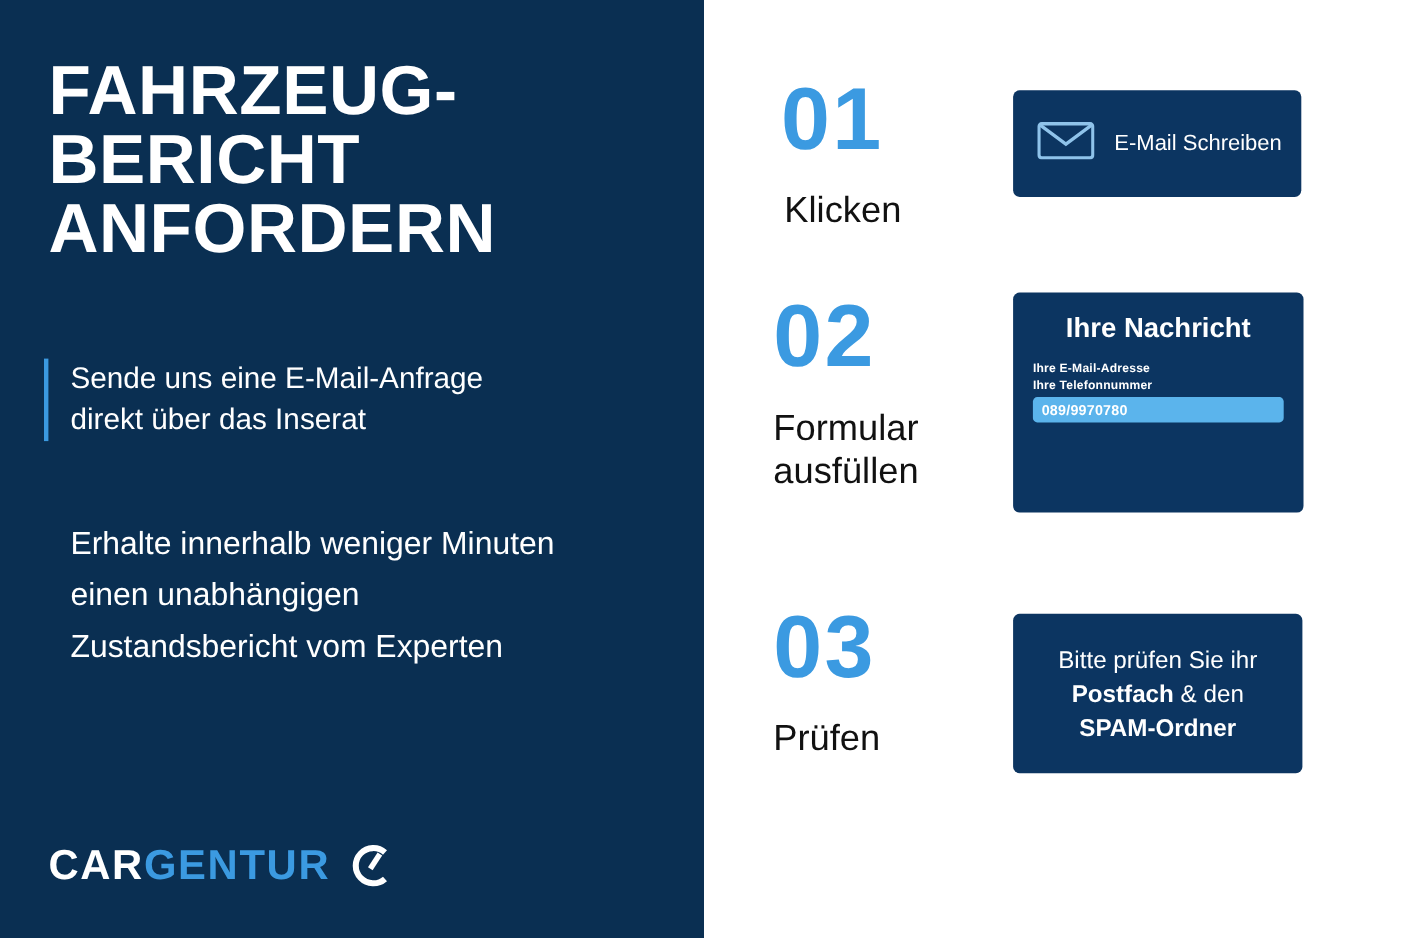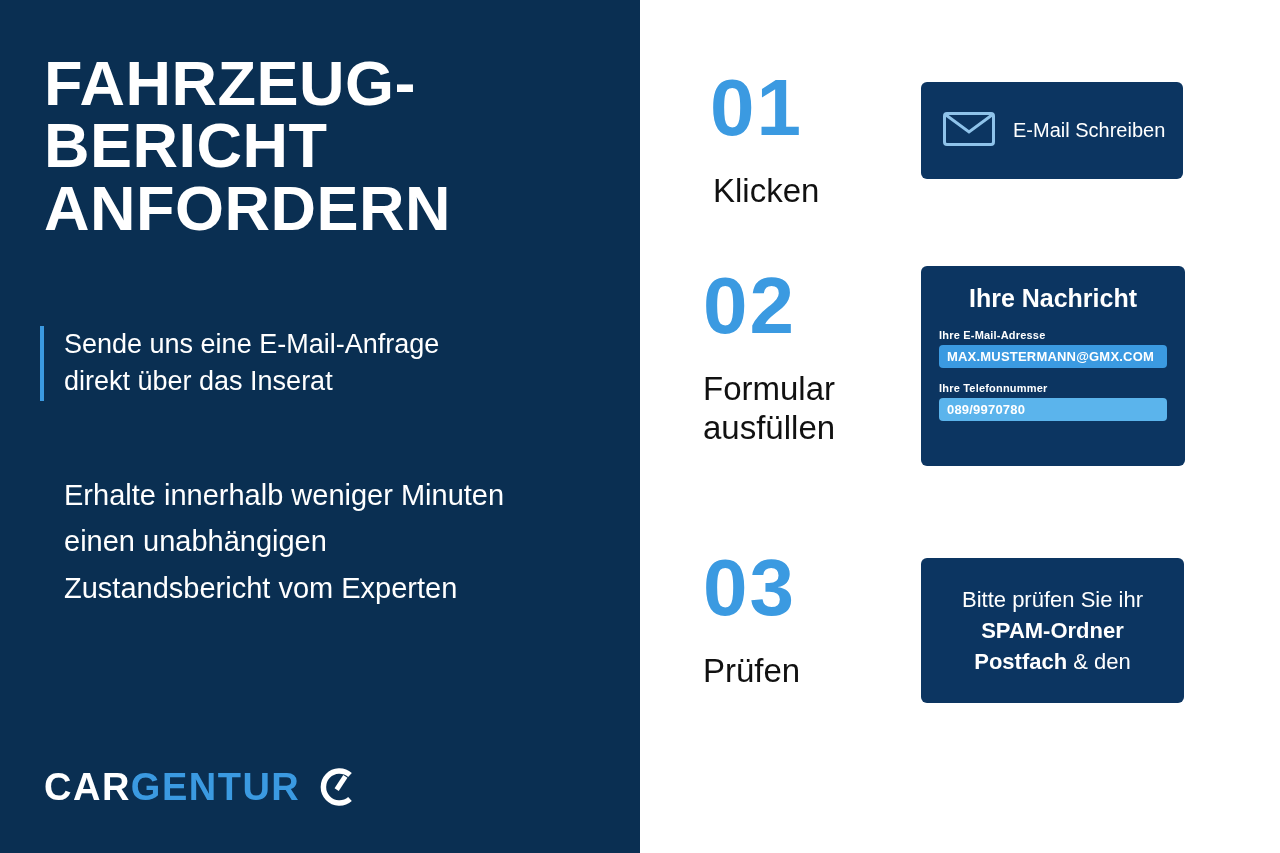--- a/index.html
+++ b/index.html
@@ -271,36 +271,33 @@
 
     <div class="step" id="step2">
       <div class="step-num">02</div>
       <div class="step-label">Formular
 ausfüllen</div>
 
       <div class="card card2">
         <div class="card2-title">Ihre Nachricht</div>
 
         <div class="field-label">Ihre E-Mail-Adresse</div>
-        <div class="field-box">
-          <span class="field-value">MAX.MUSTERMANN@GMX.COM</span>
-        </div>
 
         <div class="field-label">Ihre Telefonnummer</div>
         <div class="field-box second">
           <span class="field-value">089/9970780</span>
         </div>
       </div>
     </div>
 
     <div class="step" id="step3">
       <div class="step-num">03</div>
       <div class="step-label">Prüfen</div>
 
       <div class="card card3">
         <div class="card3-line">Bitte prüfen Sie ihr</div>
+        <div class="card3-line"><b>Postfach</b><span> &amp; den</span></div>
         <div class="card3-line"><b>SPAM-Ordner</b></div>
-        <div class="card3-line"><b>Postfach</b><span> &amp; den</span></div>
       </div>
     </div>
 
   </div>
 </div>
 
 </body></html>

